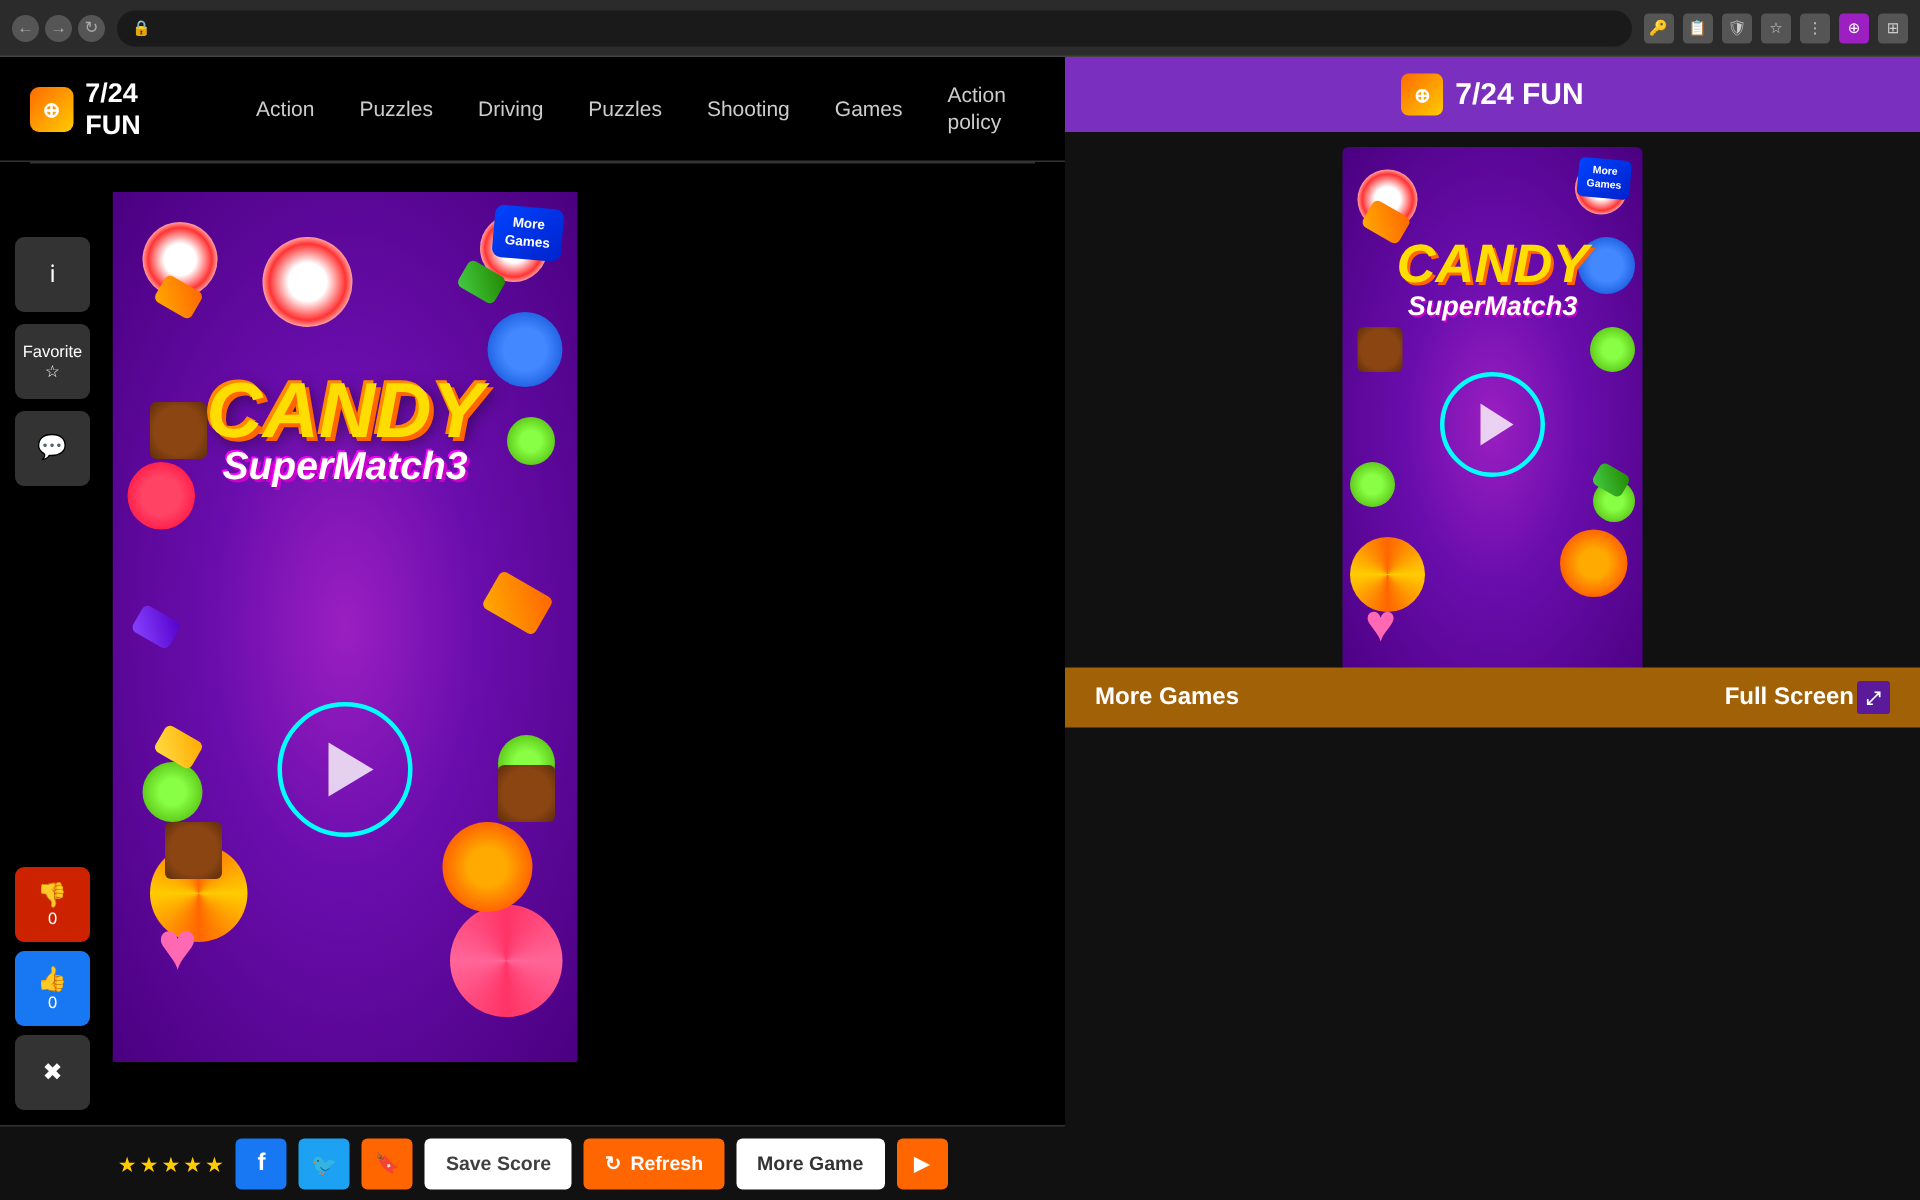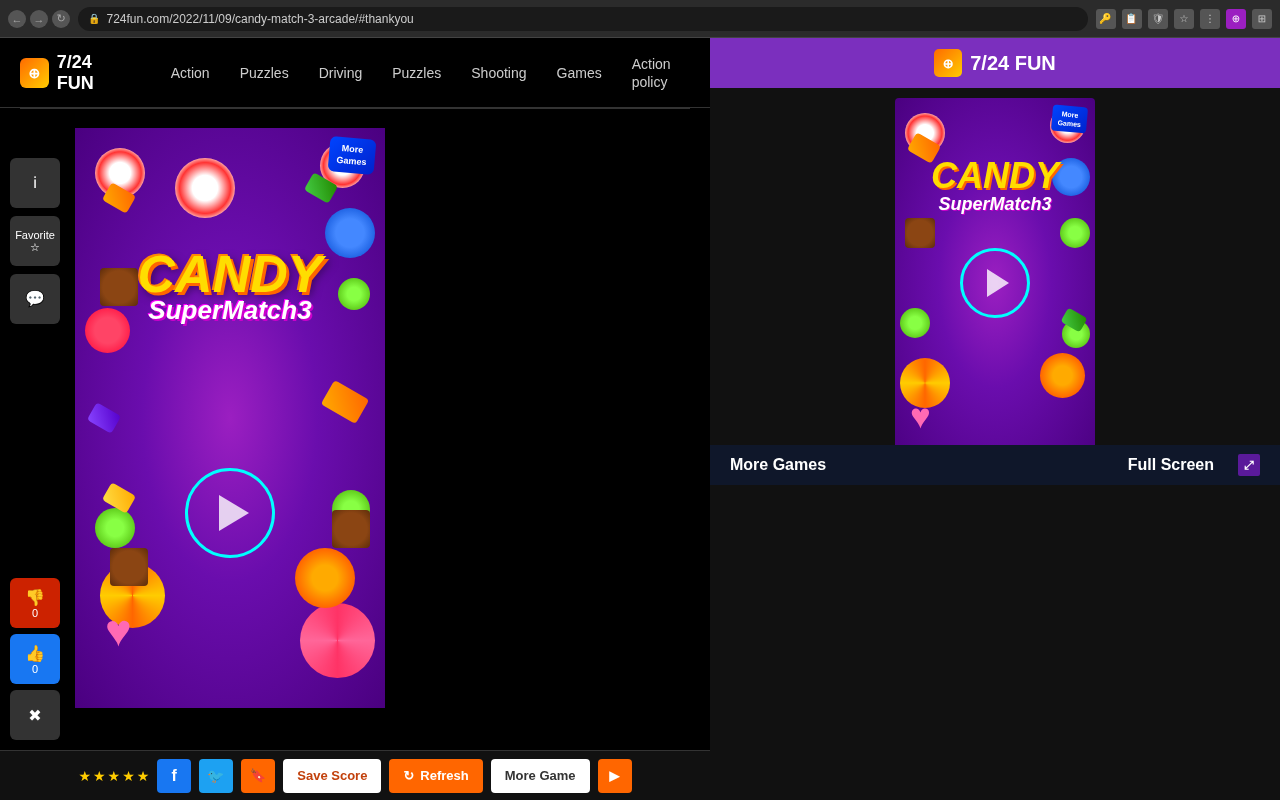--- a/index.html
+++ b/index.html
@@ -300,21 +300,21 @@
       font-size: 13px;
       font-weight: 600;
       display: flex;
       align-items: center;
       gap: 6px;
       color: #fff;
     }
     .btn-fb { background: #1877f2; width: 34px; padding: 0; justify-content: center; }
     .btn-tw { background: #1da1f2; width: 34px; padding: 0; justify-content: center; }
     .btn-orange-icon { background: #ff6600; width: 34px; padding: 0; justify-content: center; }
-    .btn-save { background: #fff; color: #c2410c; justify-content: center; }
+    .btn-save { background: #fff; color: #404040; justify-content: center; }
     .btn-refresh { background: #ff6600; }
     .btn-next { background: #fff; color: #333; }
     .btn-next-icon { background: #ff6600; width: 34px; padding: 0; justify-content: center; }
 
     
     .ad-panel {
       position: absolute;
       top: 38px;
       right: 0;
       width: 570px;
@@ -422,41 +422,41 @@
       transform: rotate(5deg);
     }
 
     
     .ad-bottom-bar {
       position: absolute;
       bottom: 315px;
       left: 710px;
       width: 570px;
       height: 40px;
-      background: #0f172a;
+      background: #a16207;
       display: flex;
       align-items: center;
       justify-content: space-between;
       padding: 0 20px;
     }
     .more-games-link {
       color: #fff;
       font-size: 16px;
       font-weight: bold;
       cursor: pointer;
       text-decoration: none;
     }
     .fullscreen-btn {
       color: #fff;
       font-size: 16px;
       font-weight: bold;
       cursor: pointer;
       display: flex;
       align-items: center;
-      gap: 24px;
+      gap: 2px;
       background: none;
       border: none;
       margin-left: 44px;
     }
     .fullscreen-icon {
       width: 22px;
       height: 22px;
       background: #5a1a9a;
       display: flex;
       align-items: center;
@@ -508,21 +508,20 @@
 <body>
 
 <div class="browser-chrome">
   <div class="browser-controls">
     <div class="browser-btn">←</div>
     <div class="browser-btn">→</div>
     <div class="browser-btn">↻</div>
   </div>
   <div class="address-bar">
     <span class="lock-icon">🔒</span>
-    <span>724fun.com/2022/11/09/candy-match-3-arcade/#thankyou</span>
   </div>
   <div class="browser-extensions">
     <div class="ext-btn">🔑</div>
     <div class="ext-btn">📋</div>
     <div class="ext-btn">🛡</div>
     <div class="ext-btn">☆</div>
     <div class="ext-btn">⋮</div>
     <div class="ext-btn" style="background:#9b1fc1;color:#fff;">⊕</div>
     <div class="ext-btn">⊞</div>
   </div>

